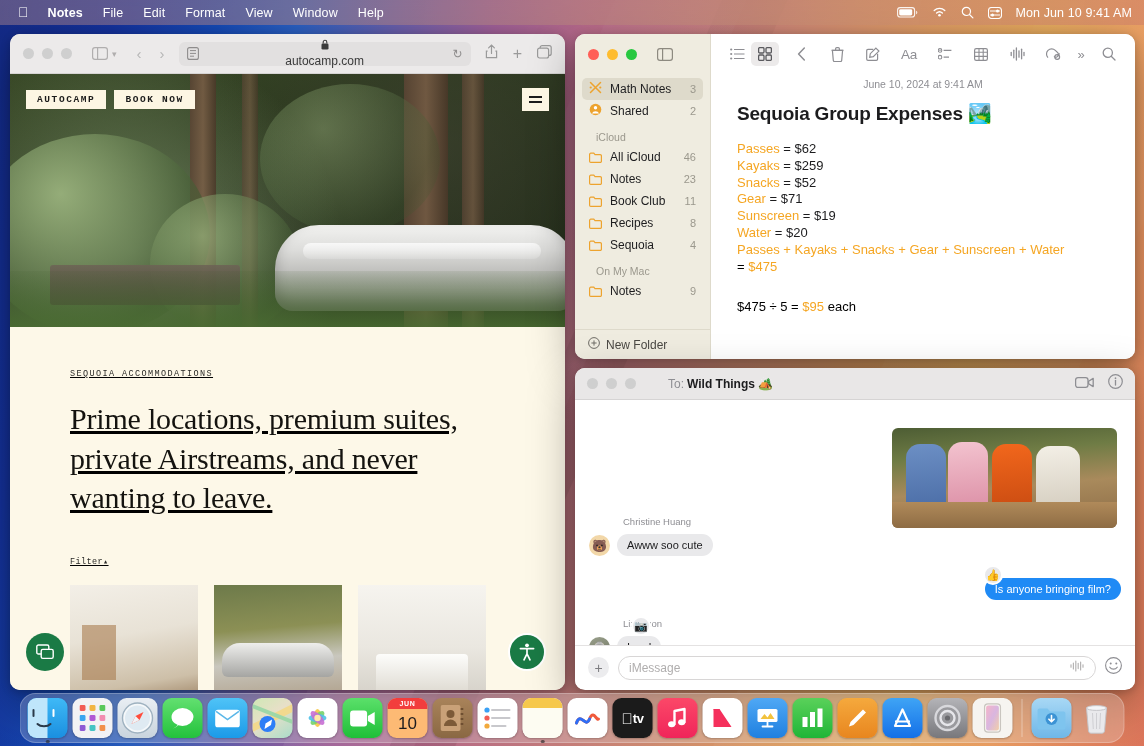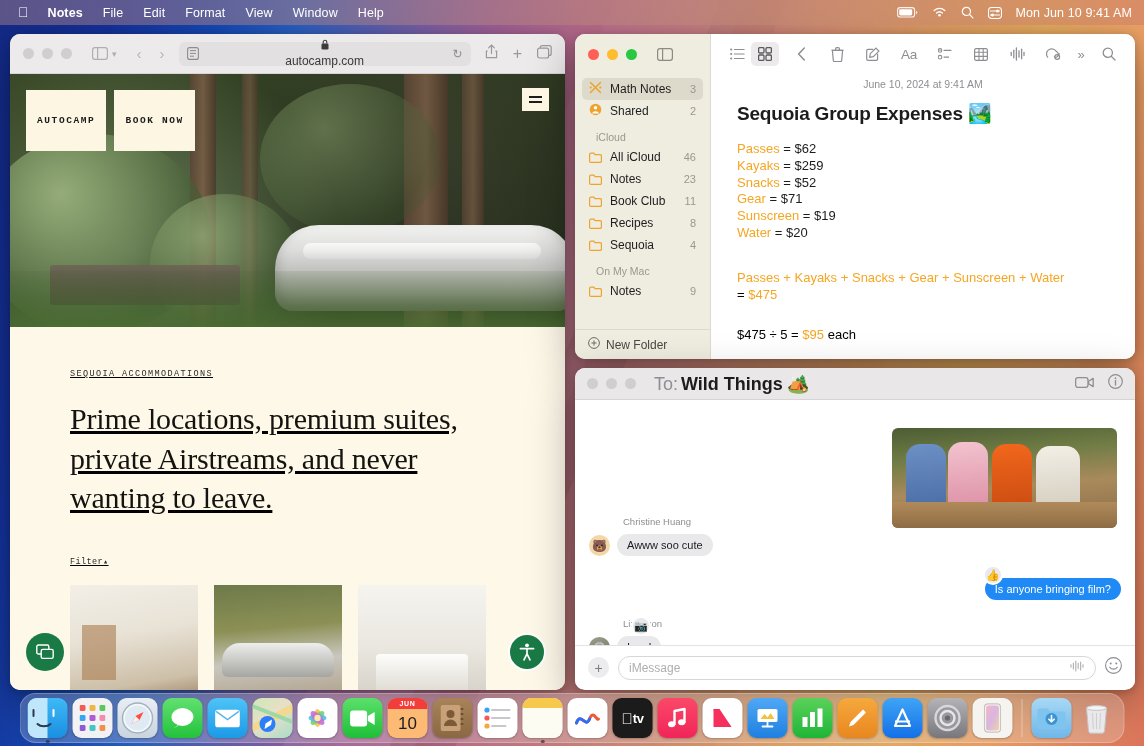--- a/index.html
+++ b/index.html
@@ -132,21 +132,21 @@
   }
   .hero-grass {
     position: absolute; left: 0; right: 0; bottom: 0; height: 56px;
     background: linear-gradient(180deg, rgba(60,90,40,0.1), rgba(75,110,50,0.85));
   }
   .sf-nav-pills {
     position: absolute; top: 16px; left: 16px; display: flex; gap: 8px; z-index: 4;
   }
   .sf-pill {
     background: #fdf6e3; color: #1c1c1c; font-size: 9.5px; font-weight: 700;
-    letter-spacing: 1.6px; padding: 25px 11px; font-family: "Liberation Mono", monospace;
+    letter-spacing: 1.6px; padding: 4px 11px; font-family: "Liberation Mono", monospace;
   }
   .sf-burger {
     position: absolute; top: 14px; right: 16px; width: 27px; height: 23px;
     background: #fdf6e3; display: flex; flex-direction: column;
     justify-content: center; align-items: center; gap: 3px; z-index: 4;
   }
   .sf-burger i { display:block; width: 13px; height: 1.6px; background:#1c1c1c; }
 
   .sf-body { padding: 42px 50px 0 60px; text-decoration: underline; }
   .sf-eyebrow {
@@ -212,33 +212,33 @@
   }
   .tb-ic { width: 28px; height: 24px; display:flex; align-items:center; justify-content:center; border-radius:5px; }
   .tb-ic.active { background: #eceaea; color:#5a5a5e; }
   .tb-gap { width: 8px; }
   .tb-spacer { flex: 1; }
   .nt-doc { padding: 4px 26px 0; overflow: hidden; }
   .nt-date { text-align: center; font-size: 10.5px; color: #8e8e93; margin-bottom: 12px; }
   .nt-title { font-size: 19px; font-weight: 700; color: #1c1c1e; margin-bottom: 16px; letter-spacing: -0.2px; }
   .nt-line { font-size: 13px; line-height: 16.8px; color: #1c1c1e; }
   .nt-var { color: #f5a623; }
-  .nt-sum { margin-top: 28px; font-size: 13px; line-height: 16.8px; }
+  .nt-sum { margin-top: 0; font-size: 13px; line-height: 16.8px; }
   .nt-div { margin-top: 24px; font-size: 13px; }
 
   
   #messages {
     left: 575px; top: 368px; width: 560px; height: 322px;
     background: #fff;
   }
   .ms-titlebar {
     height: 32px; background: #e9e7e7; border-bottom: 1px solid #d6d4d4;
     display: flex; align-items: center; padding: 0 12px;
   }
-  .ms-to { margin-left: 18px; font-size: 18px; color: #8e8e93; }
+  .ms-to { margin-left: 32px; font-size: 12px; color: #8e8e93; }
   .ms-to b { color: #1c1c1e; font-weight: 600; margin-left: 3px; }
   .ms-title-right { margin-left: auto; display: flex; gap: 14px; color: #8e8e93; align-items:center; }
   .ms-thread { position: relative; height: 245px; background: #fff; overflow: hidden; padding: 0 14px; }
   .ms-photo {
     position: absolute; right: 18px; top: 28px; width: 225px; height: 100px;
     border-radius: 6px; overflow: hidden;
     background: linear-gradient(175deg,#4d5d34 0%, #6f7c45 28%, #a98a5c 58%, #8a6a45 100%);
   }
   .mp-person { position: absolute; bottom: 22px; border-radius: 14px 14px 4px 4px; }
   .ms-msg-row { display: flex; align-items: flex-end; gap: 7px; padding-top: 6px; }

